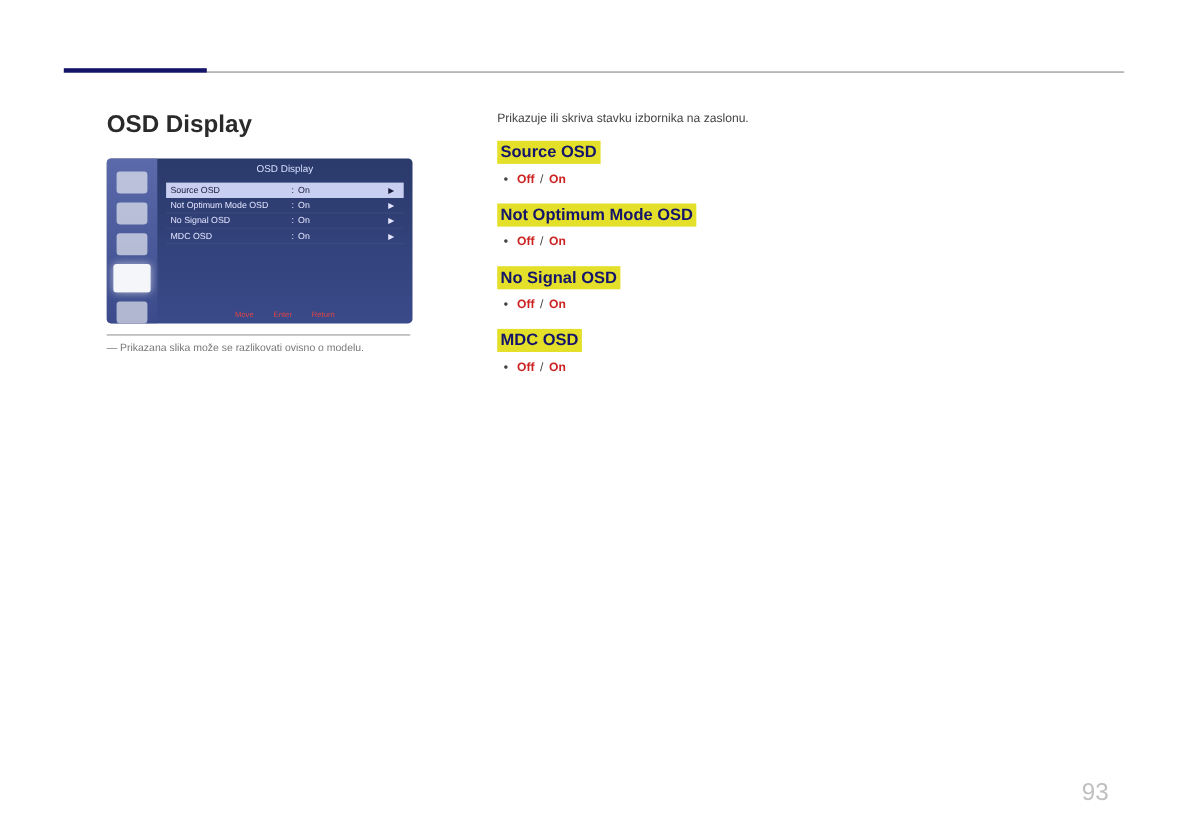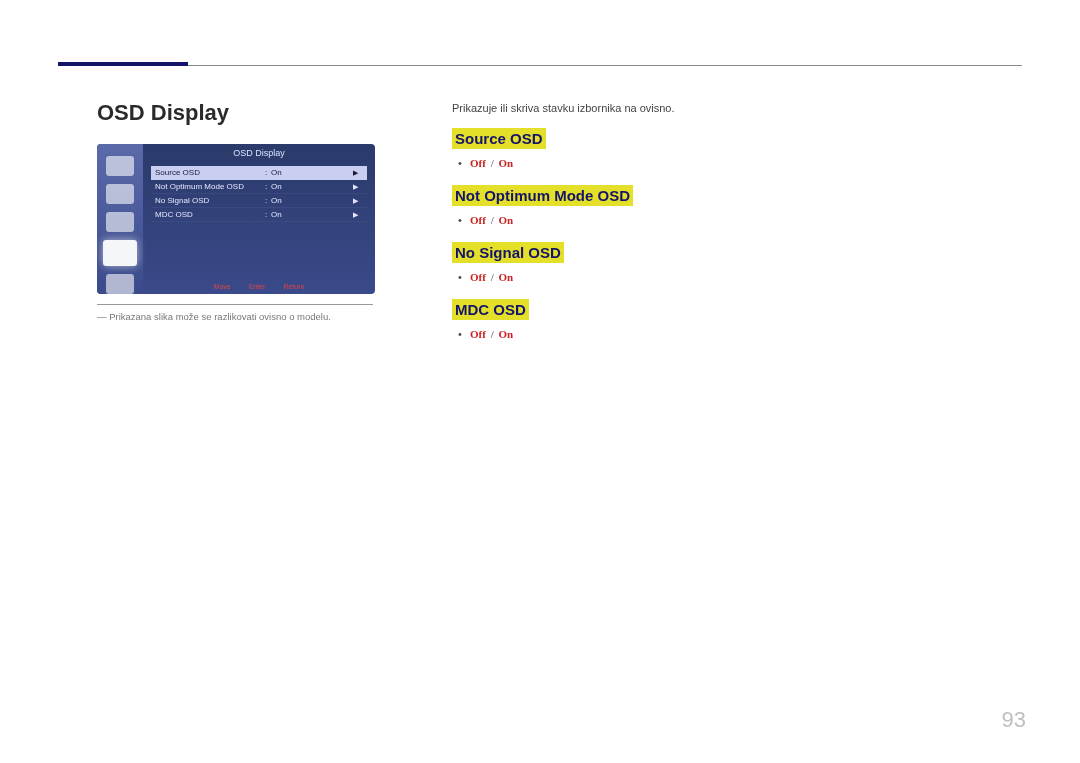--- a/index.html
+++ b/index.html
@@ -142,33 +142,32 @@
     padding: 2px 3px;
     margin-bottom: 8px;
   }
   .bullet-row {
     font-size: 11px;
     font-weight: bold;
     color: #444;
     margin-bottom: 16px;
     padding-left: 18px;
     position: relative;
-    font-family: Liberation Serif, serif;
   }
   .bullet-row::before {
     content: "•";
     position: absolute;
     left: 6px;
     top: 0;
   }
   .bullet-row .opt { color: #c22; font-weight: bold; }
   .bullet-row .sep { color: #444; font-weight: normal; margin: 0 2px;}
   .page-num {
     position: absolute;
-    right: 54px;
+    right: 72px;
     bottom: 30px;
     font-size: 22px;
     color: #bfbfbf;
     font-weight: 300;
   }
 </style>
 </head>
 <body>
 
 <div class="header-line"></div>
@@ -220,21 +219,21 @@
   </div>
 
   <div class="note-divider"></div>
   <p class="note">
     <span>―</span>
     <span>Prikazana slika može se razlikovati ovisno o modelu.</span>
   </p>
 </div>
 
 <div class="right-col">
-  <p class="intro">Prikazuje ili skriva stavku izbornika na ovisno.</p>
+  <p class="intro">Prikazuje ili skriva stavku izbornika na zaslonu.</p>
 
   <div><span class="hl-heading">Source OSD</span></div>
   <div class="bullet-row">
     <span class="opt">Off</span><span class="sep"> / </span><span class="opt">On</span>
   </div>
 
   <div><span class="hl-heading">Not Optimum Mode OSD</span></div>
   <div class="bullet-row">
     <span class="opt">Off</span><span class="sep"> / </span><span class="opt">On</span>
   </div>

